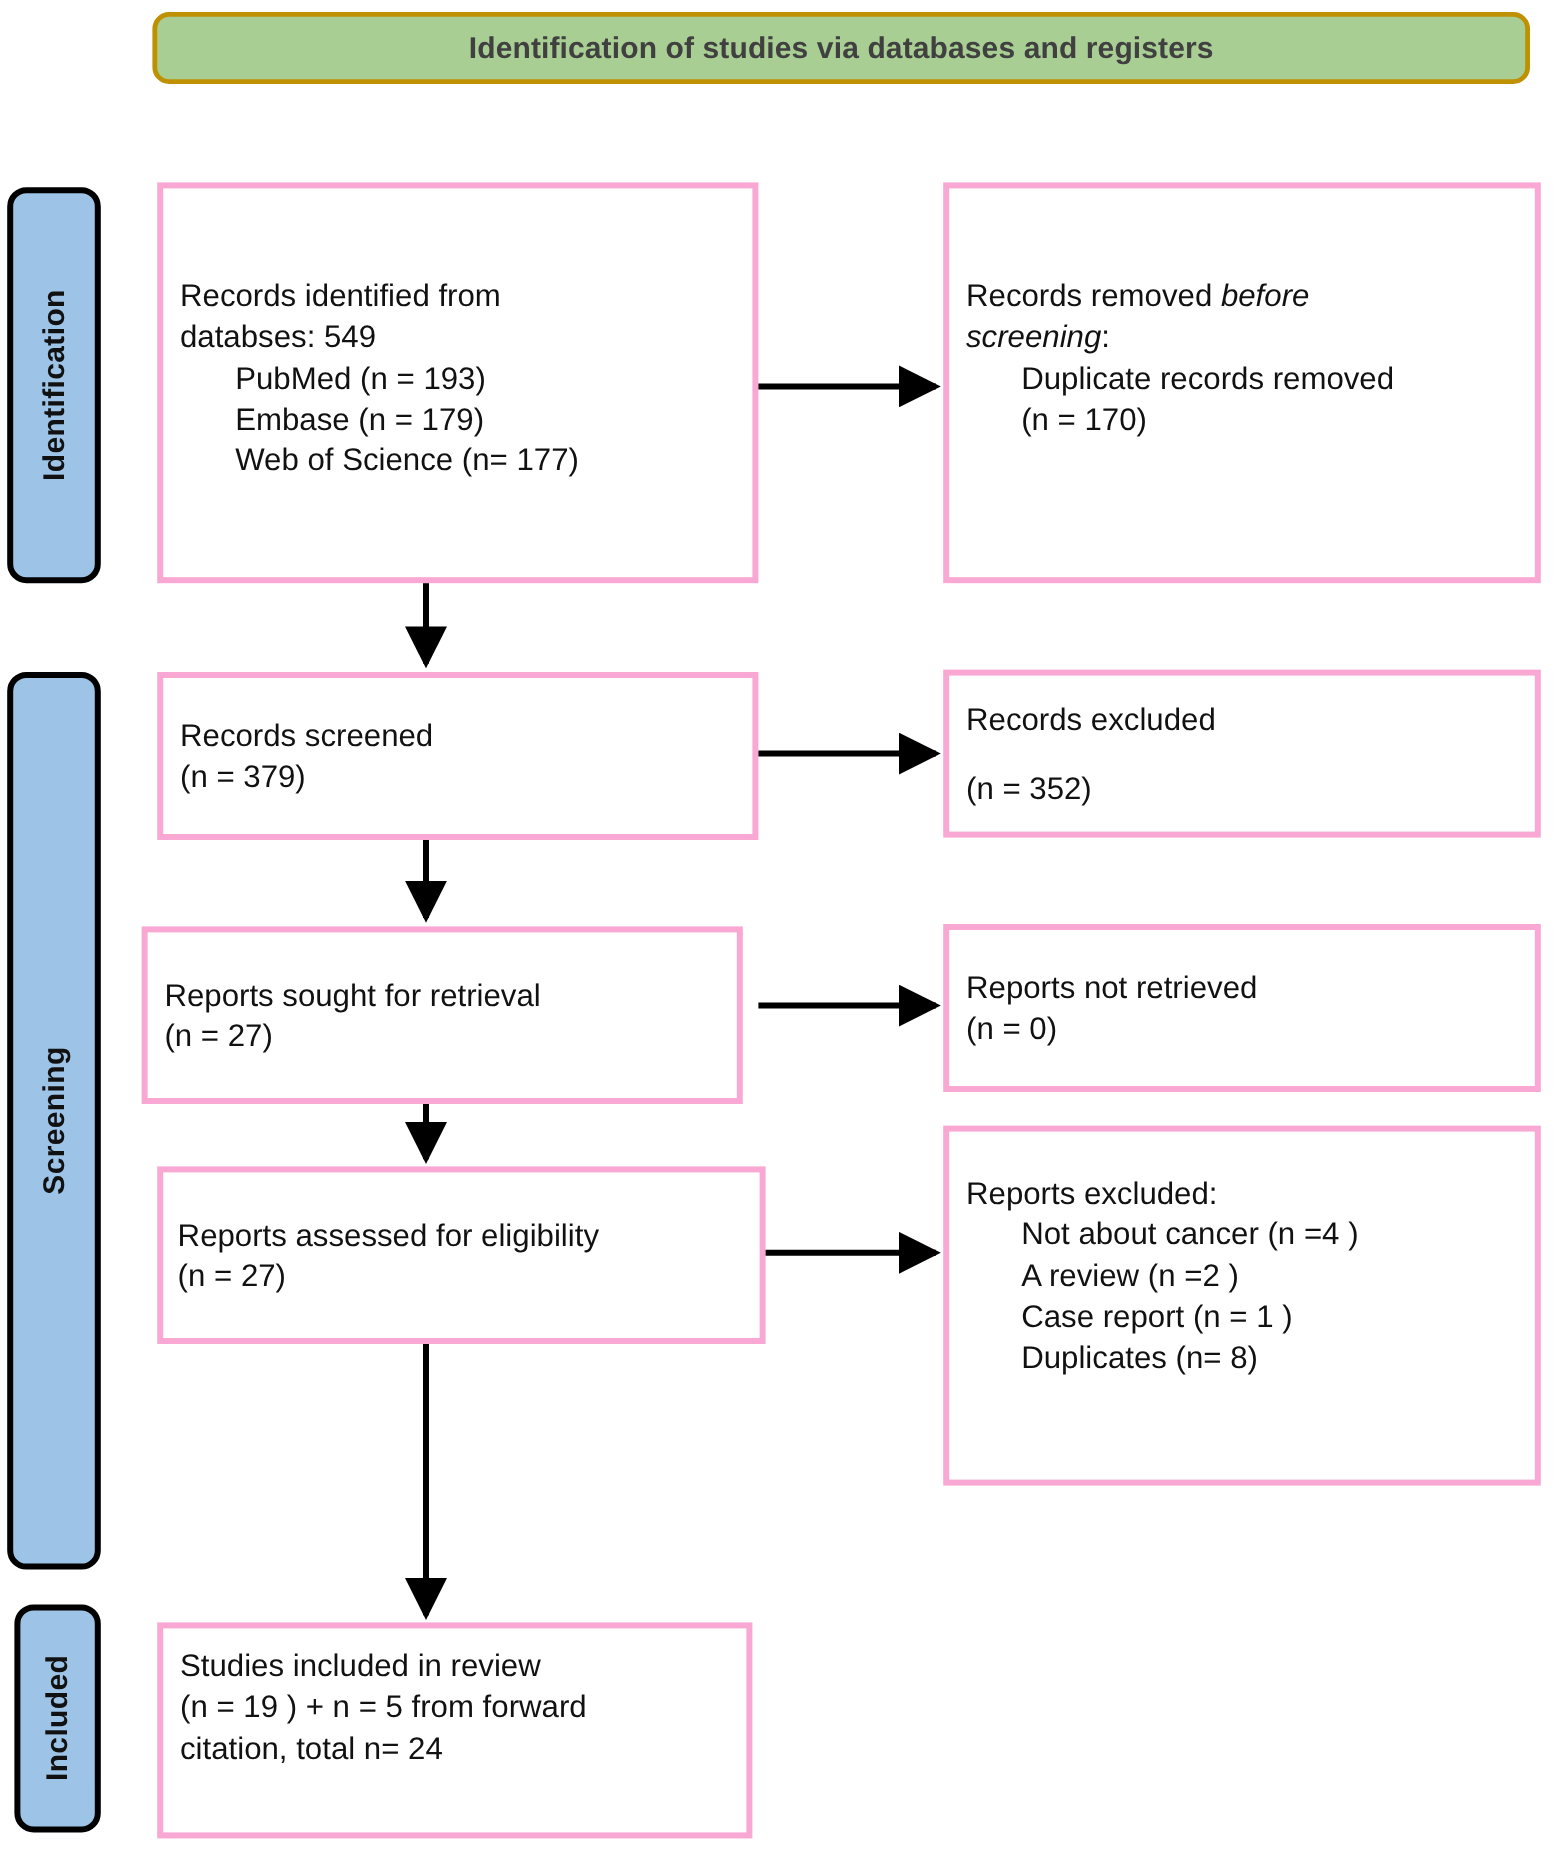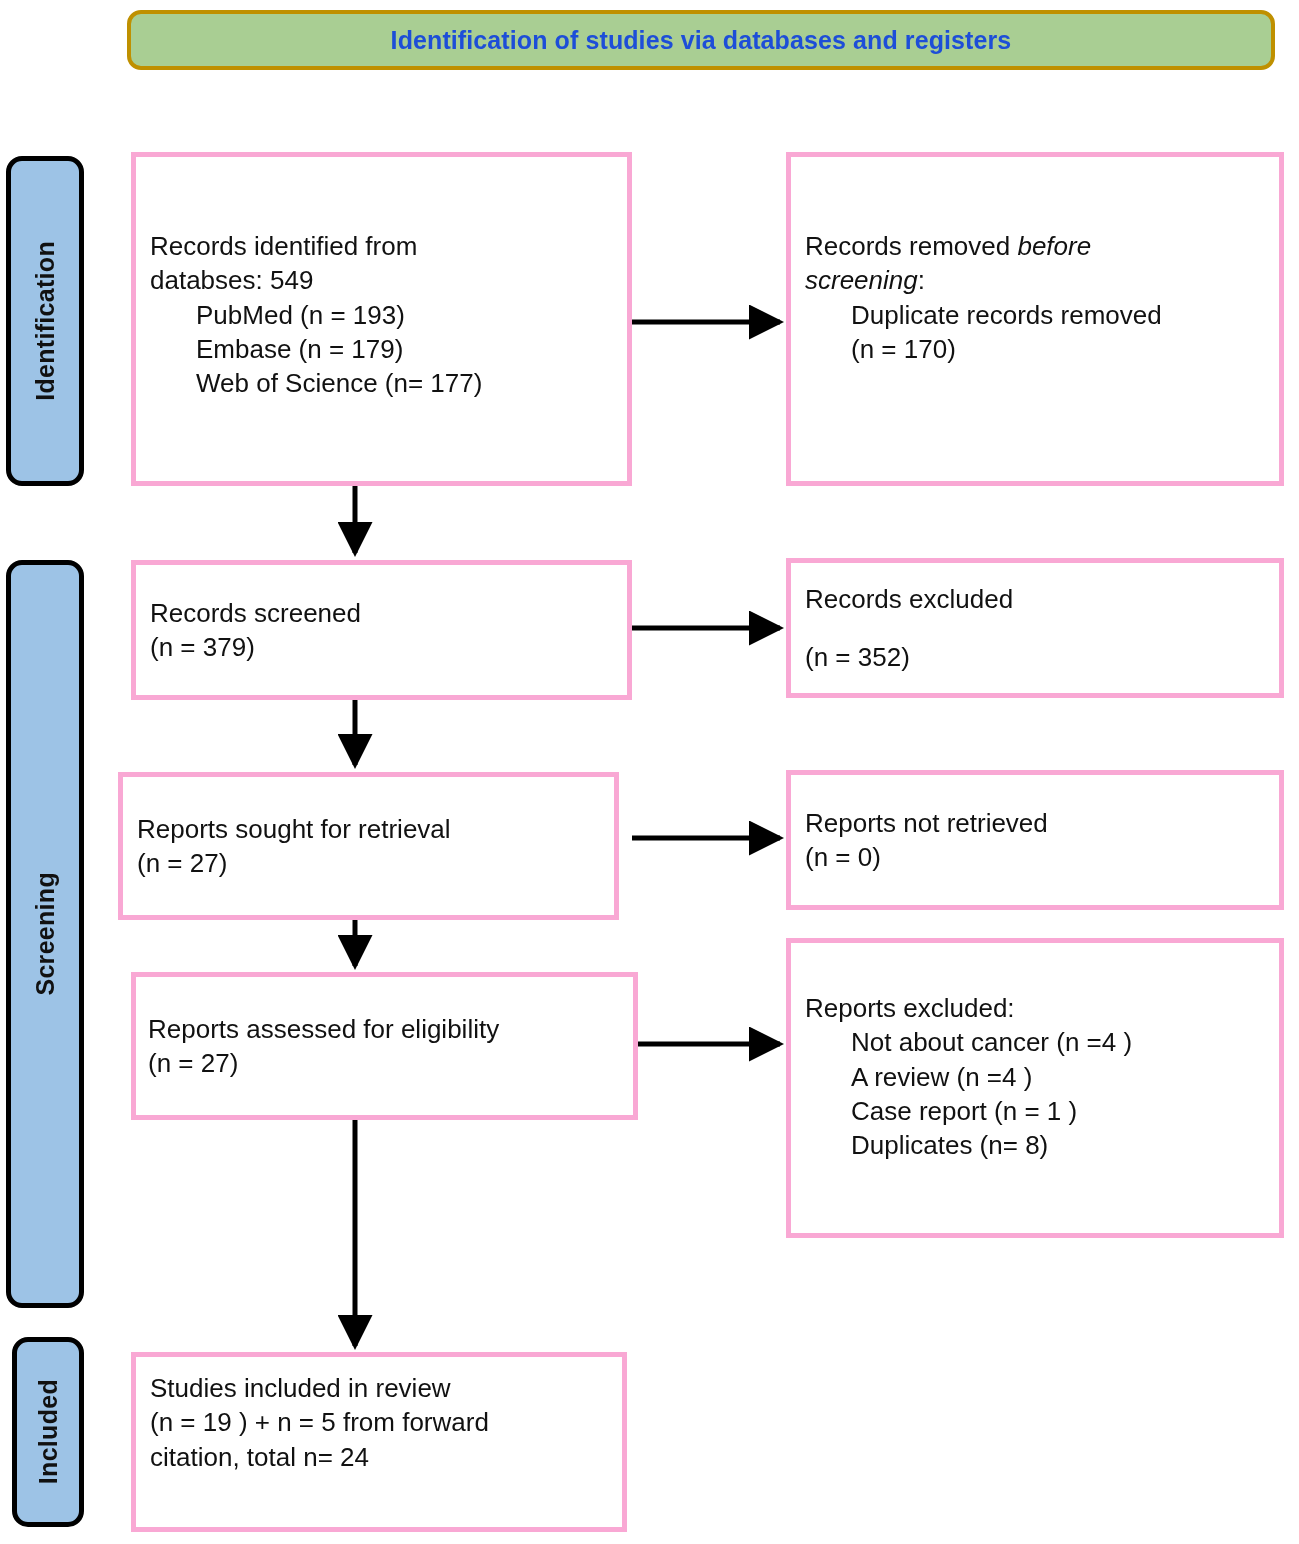--- a/index.html
+++ b/index.html
@@ -29,21 +29,21 @@
     border: 4px solid #BF9000;
     border-radius: 14px;
     box-sizing: border-box;
     display: flex;
     align-items: center;
     justify-content: center;
   }
   .header-banner .banner-text {
     font-size: 25px;
     font-weight: bold;
-    color: #1d4ed8;
+    color: #404040;
     letter-spacing: 0.1px;
     text-align: left;
   }
 
   
   .stage-bar {
     position: absolute;
     background: #9DC3E6;
     border: 5px solid #000000;
     border-radius: 16px;
@@ -100,21 +100,21 @@
 
   
   #box-identified .box-text,
   #box-removed .box-text,
   #box-reports-excluded .box-text,
   #box-included .box-text {
     position: relative;
   }
   #box-identified  { justify-content: flex-start; padding-top: 72px; }
   #box-removed     { justify-content: flex-start; padding-top: 72px; }
-  #box-reports-excluded { justify-content: flex-start; padding-top: 48px; }
+  #box-reports-excluded { justify-content: flex-start; padding-top: 34px; }
   #box-included    { justify-content: flex-start; padding-top: 14px; }
 
   
   #connectors {
     position: absolute;
     left: 0;
     top: 0;
     width: 1299px;
     height: 1544px;
     pointer-events: none;
@@ -180,21 +180,21 @@
 
   <div id="box-eligibility" class="flow-box">
     <div class="line">Reports assessed for eligibility</div>
     <div class="line">(n = 27)</div>
   </div>
 
   <div id="box-reports-excluded" class="flow-box">
     <div class="box-text">
       <div class="line">Reports excluded:</div>
       <div class="line indent">Not about cancer (n =4 )</div>
-      <div class="line indent">A review (n =4 )</div>
+      <div class="line indent">A review (n =2 )</div>
       <div class="line indent">Case report (n = 1 )</div>
       <div class="line indent">Duplicates (n= 8)</div>
     </div>
   </div>
 
   <div id="box-included" class="flow-box">
     <div class="box-text">
       <div class="line">Studies included in review</div>
       <div class="line">(n = 19 ) + n = 5 from forward</div>
       <div class="line">citation, total n= 24</div>

